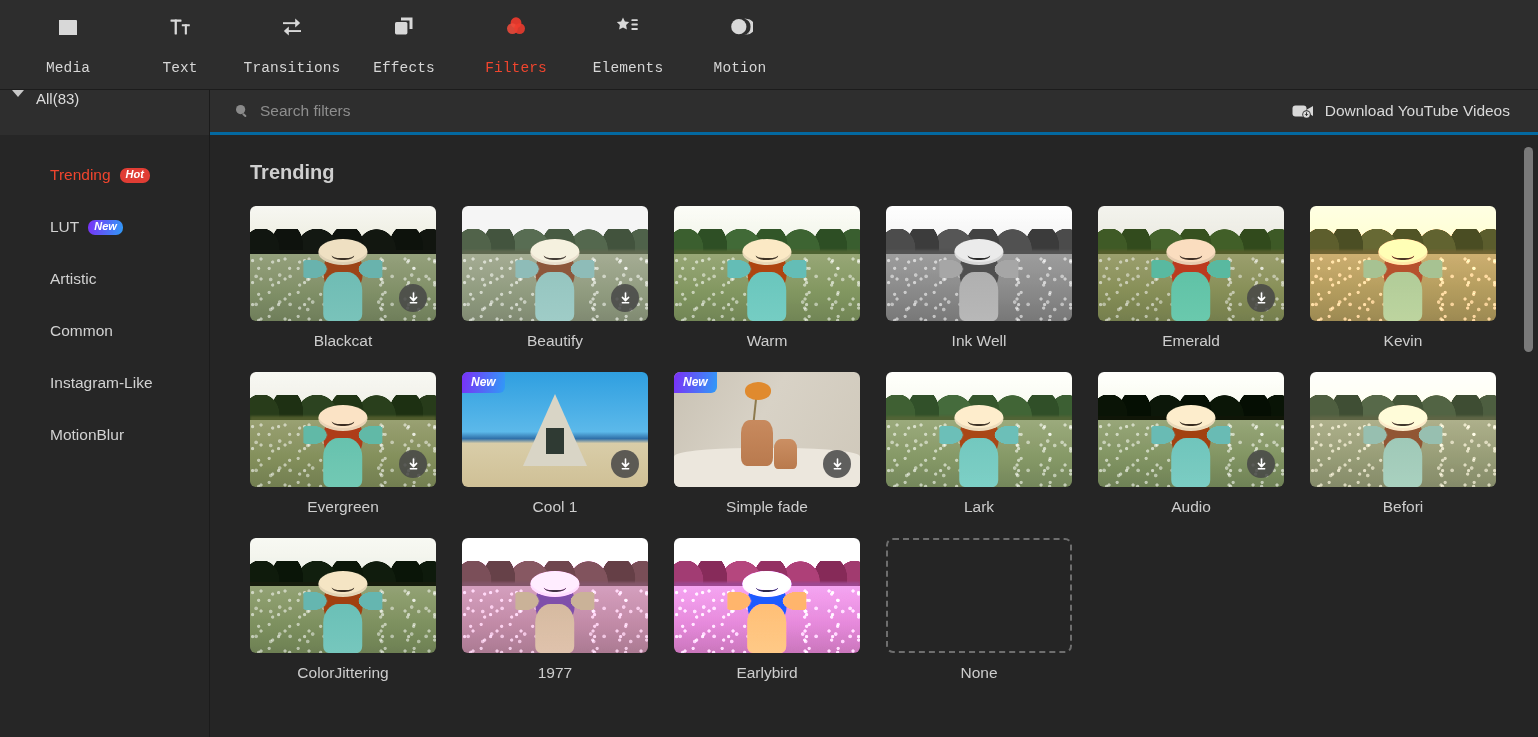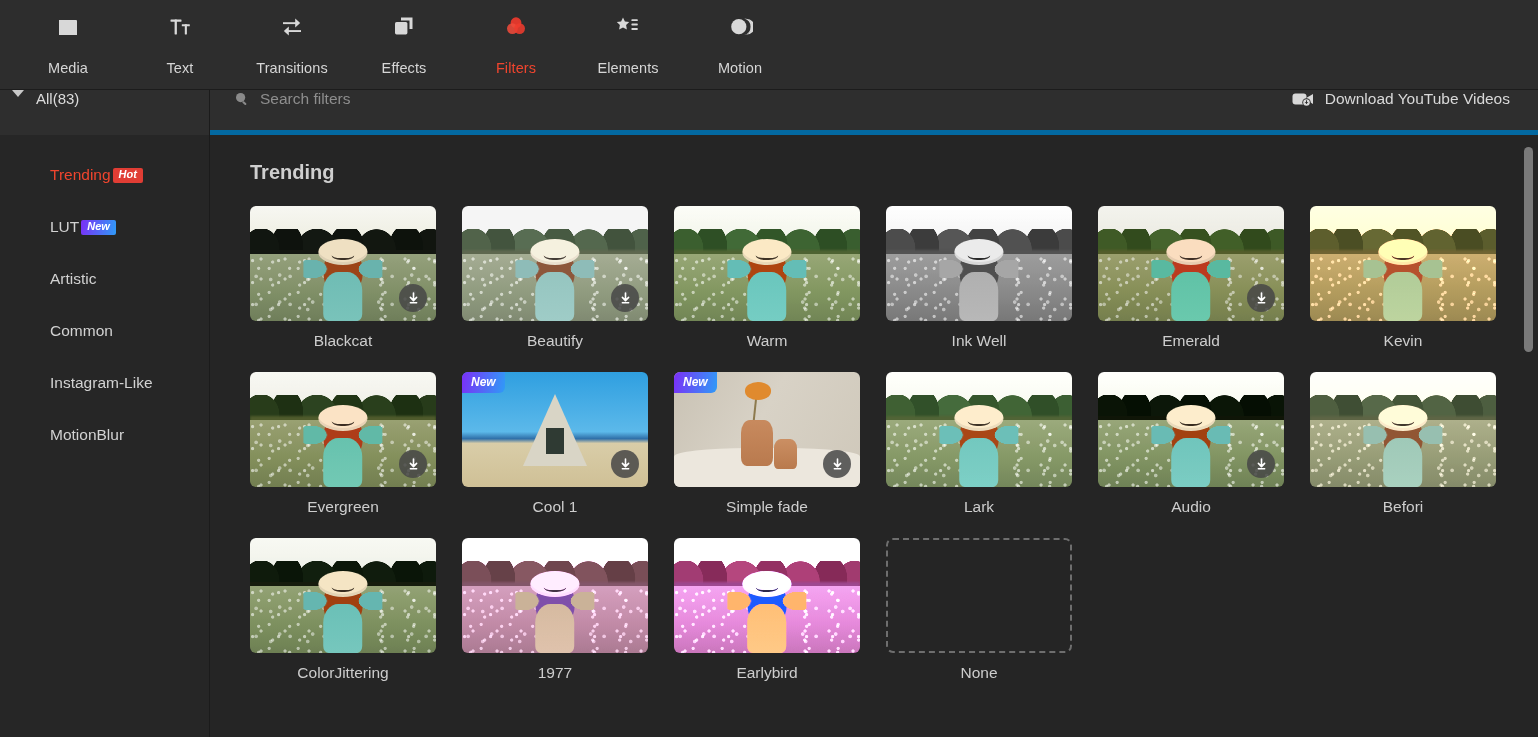--- a/index.html
+++ b/index.html
@@ -18,21 +18,21 @@
     display: flex; align-items: flex-start;
     padding-left: 12px; padding-top: 8px;
     border-bottom: 1px solid #1c1c1c;
   }
   .tool {
     width: 112px; height: 72px;
     display: flex; flex-direction: column; align-items: center; justify-content: flex-start;
     cursor: pointer; user-select: none;
   }
   .tool .ticon { height: 38px; display: flex; align-items: center; justify-content: center; }
-  .tool .tlabel { font-size: 14.5px; color: #d6d6d6; margin-top: 14px; letter-spacing: .1px; }
+  .tool .tlabel { font-size: 14.5px; color: #d6d6d6; margin-top: 14px; letter-spacing: .1px; font-family: Liberation Mono, monospace; }
   .tool.active .tlabel { color: #f0452e; }
 
   
   .body { flex: 1 1 auto; display: flex; min-height: 0; }
 
   
   .sidebar {
     width: 210px; flex: 0 0 210px;
     background: #262626;
     border-right: 1px solid #1b1b1b;
@@ -53,34 +53,34 @@
   }
   .sb-head-label { font-size: 15px; color: #dcdcdc; }
   .sb-list { padding-top: 14px; }
   .sb-item {
     height: 52px; display: flex; align-items: center;
     padding-left: 50px; cursor: pointer;
   }
   .sb-label { font-size: 15.5px; color: #d2d2d2; }
   .sb-item.active .sb-label { color: #f0452e; }
   .badge {
-    margin-left: 2px; font-size: 11px; font-weight: bold; font-style: italic;
-    color: #fff; padding: 1.5px 6px 2.5px; border-radius: 2px; line-height: 1;
+    margin-left: 9px; font-size: 11px; font-weight: bold; font-style: italic;
+    color: #fff; padding: 1.5px 6px 2.5px; border-radius: 7px; line-height: 1;
   }
   .badge.hot { background: #e03d34; }
   .badge.new { background: linear-gradient(100deg, #7b2ff7 0%, #2f9bf7 100%); }
 
   
   .main { flex: 1 1 auto; display: flex; flex-direction: column; min-width: 0; background: #252525; }
   .searchbar {
     height: 45px; flex: 0 0 45px;
     background: #2e2e2e;
-    display: flex; align-items: flex-start; justify-content: space-between;
+    display: flex; align-items: center; justify-content: space-between;
     padding: 0 28px 0 24px;
-    border-bottom: 5px solid #0369a1;
+    border-bottom: 3px solid #0369a1;
   }
   .search-left { display: flex; align-items: center; }
   .search-input {
     background: transparent; border: none; outline: none;
     font-family: "Liberation Sans", sans-serif;
     font-size: 15.5px; color: #cfcfcf; width: 420px; margin-left: 10px;
   }
   .search-input::placeholder { color: #8e8e8e; }
   .dl-link { display: flex; align-items: center; cursor: pointer; }
   .dl-label { font-size: 15.5px; color: #d9d9d9; margin-left: 11px; }

